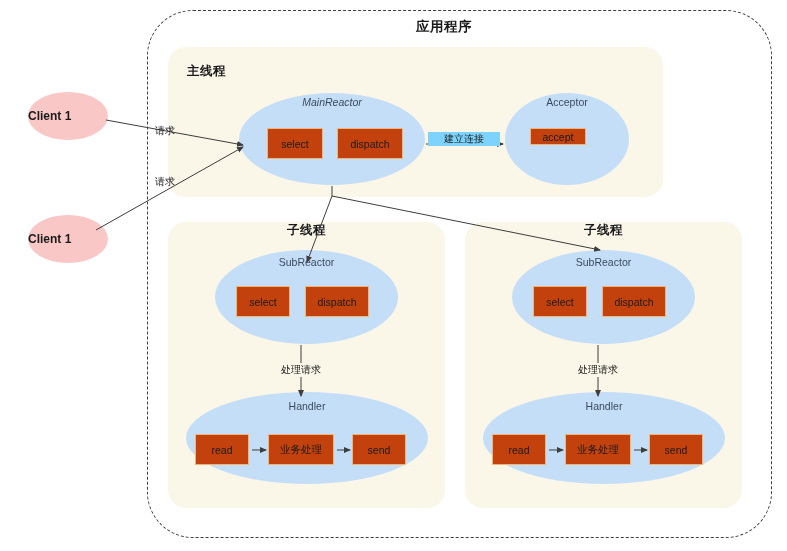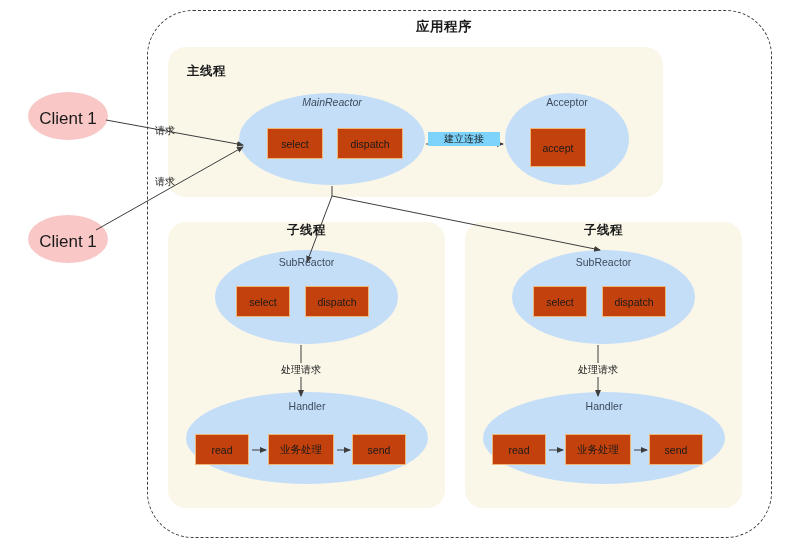--- a/index.html
+++ b/index.html
@@ -72,24 +72,25 @@
 
   .ellipse-label {
     position: absolute;
     text-align: center;
     font-size: 10.5px;
     color: #3b4a5c;
     white-space: nowrap;
   }
   .client-label {
     position: absolute;
-    text-align: center;
-    font-size: 17px;
-    color: #1a1a1a;
-    white-space: nowrap;
+    text-align: left;
+    font-size: 12px;
+    color: #1a1a1a;
+    white-space: nowrap;
+    font-weight: bold;
   }
 
   
   .obox {
     position: absolute;
     background: #c2410c;
     border: 1px solid #f0b679;
     box-sizing: border-box;
     display: flex;
     align-items: center;
@@ -138,21 +139,21 @@
   <div class="ellipse ellipse-pink" style="left:28px; top:215px; width:80px; height:48px;"></div>
   <div class="client-label" style="left:28px; top:232px; width:80px;">Client 1</div>
 
   <div class="ellipse ellipse-blue" style="left:239px; top:93px; width:186px; height:92px;"></div>
   <div class="ellipse-label" style="left:239px; top:96px; width:186px;font-style:italic;">MainReactor</div>
   <div class="obox" style="left:267px; top:128px; width:56px; height:31px;">select</div>
   <div class="obox" style="left:337px; top:128px; width:66px; height:31px;">dispatch</div>
 
   <div class="ellipse ellipse-blue" style="left:505px; top:93px; width:124px; height:92px;"></div>
   <div class="ellipse-label" style="left:505px; top:96px; width:124px;">Acceptor</div>
-  <div class="obox" style="left:530px; top:128px; width:56px; height:39px;">accept</div>
+  <div class="obox" style="left:530px; top:128px; width:56px; height:17px;">accept</div>
 
   <div class="ellipse ellipse-blue" style="left:215px; top:250px; width:183px; height:94px;"></div>
   <div class="ellipse-label" style="left:215px; top:256px; width:183px;">SubReactor</div>
   <div class="obox" style="left:236px; top:286px; width:54px; height:31px;">select</div>
   <div class="obox" style="left:305px; top:286px; width:64px; height:31px;">dispatch</div>
 
   <div class="ellipse ellipse-blue" style="left:186px; top:392px; width:242px; height:92px;"></div>
   <div class="ellipse-label" style="left:186px; top:400px; width:242px;">Handler</div>
   <div class="obox" style="left:195px; top:434px; width:54px; height:31px;">read</div>
   <div class="obox" style="left:268px; top:434px; width:66px; height:31px;">业务处理</div>

